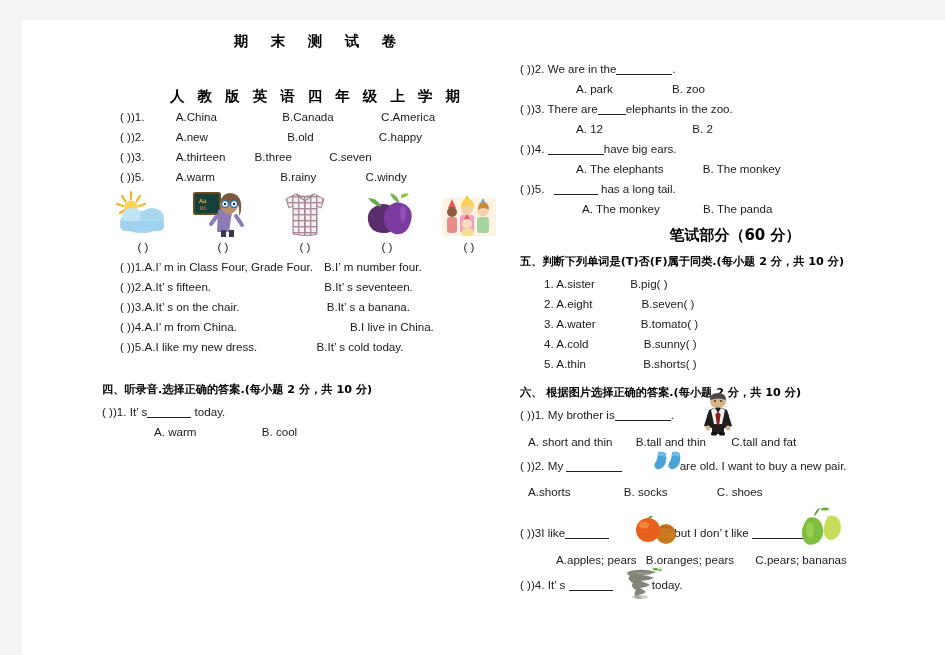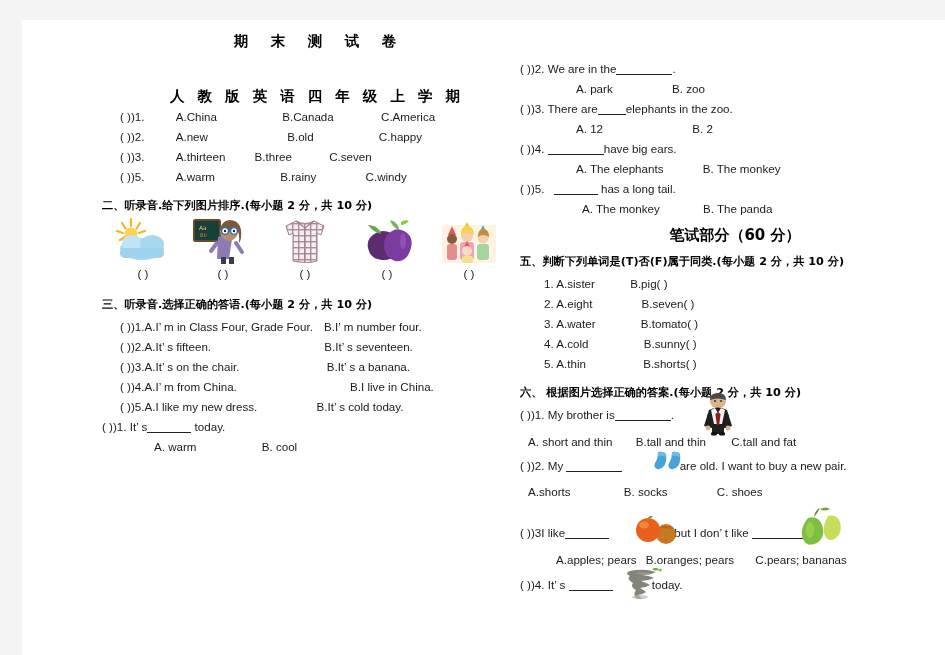--- a/index.html
+++ b/index.html
@@ -143,21 +143,20 @@
       <span style="display:inline-block;width:26px"></span><span>B.three</span>
       <span style="display:inline-block;width:34px"></span><span>C.seven</span>
     </div>
     <div class="q indent1">
       <span class="paren"></span><span>)5.</span>
       <span class="opt-gap-c"></span><span>A.warm</span>
       <span style="display:inline-block;width:62px"></span><span>B.rainy</span>
       <span style="display:inline-block;width:46px"></span><span>C.windy</span>
     </div>
 
-    <div class="sec-head" style="margin-top:12px">二、听录音.给下列图片排序.(每小题 2 分，共 10 分)</div>
 
     <div class="pic-row">
 
       <div class="pic" style="left:10px">
         <svg width="62" height="48" viewBox="0 0 62 48">
           <g stroke="#f5b324" stroke-width="2.2" stroke-linecap="round">
             <line x1="19" y1="2" x2="19" y2="9"></line>
             <line x1="10" y1="6" x2="13.5" y2="11.5"></line>
             <line x1="28" y1="6" x2="24.5" y2="11.5"></line>
             <line x1="5" y1="14" x2="11" y2="16"></line>
@@ -247,21 +246,20 @@
       </div>
     </div>
     <div class="pic-marks">
       <span class="pic-mark" style="left:10px">(      )</span>
       <span class="pic-mark" style="left:90px">(      )</span>
       <span class="pic-mark" style="left:172px">(      )</span>
       <span class="pic-mark" style="left:254px">(      )</span>
       <span class="pic-mark" style="left:336px">(      )</span>
     </div>
 
-    <div class="sec-head" style="margin-top:14px">三、听录音.选择正确的答语.(每小题 2 分，共 10 分)</div>
 
     <div class="q indent1">
       <span class="paren"></span><span>)1.</span><span>A.I’ m in Class Four, Grade Four.</span>
       <span style="display:inline-block;width:8px"></span><span>B.I’ m number four.</span>
     </div>
     <div class="q indent1">
       <span class="paren"></span><span>)2.</span><span>A.It’ s fifteen.</span>
       <span style="display:inline-block;width:110px"></span><span>B.It’ s seventeen.</span>
     </div>
     <div class="q indent1">
@@ -270,20 +268,21 @@
     </div>
     <div class="q indent1">
       <span class="paren"></span><span>)4.</span><span>A.I’ m from China.</span>
       <span style="display:inline-block;width:110px"></span><span>B.I live in China.</span>
     </div>
     <div class="q indent1">
       <span class="paren"></span><span>)5.</span><span>A.I like my new dress.</span>
       <span style="display:inline-block;width:56px"></span><span>B.It’ s cold today.</span>
     </div>
 
+    <div class="sec-head" style="margin-top:26px">四、听录音.选择正确的答案.(每小题 2 分，共 10 分)</div>
 
     <div class="q">
       <span class="paren"></span><span>)1.</span>
       <span>It’ s</span><span class="blank-md"></span>
       <span>today.</span>
     </div>
     <div class="q indent2">
       <span>A. warm</span>
       <span style="display:inline-block;width:62px"></span><span>B. cool</span>
     </div>

